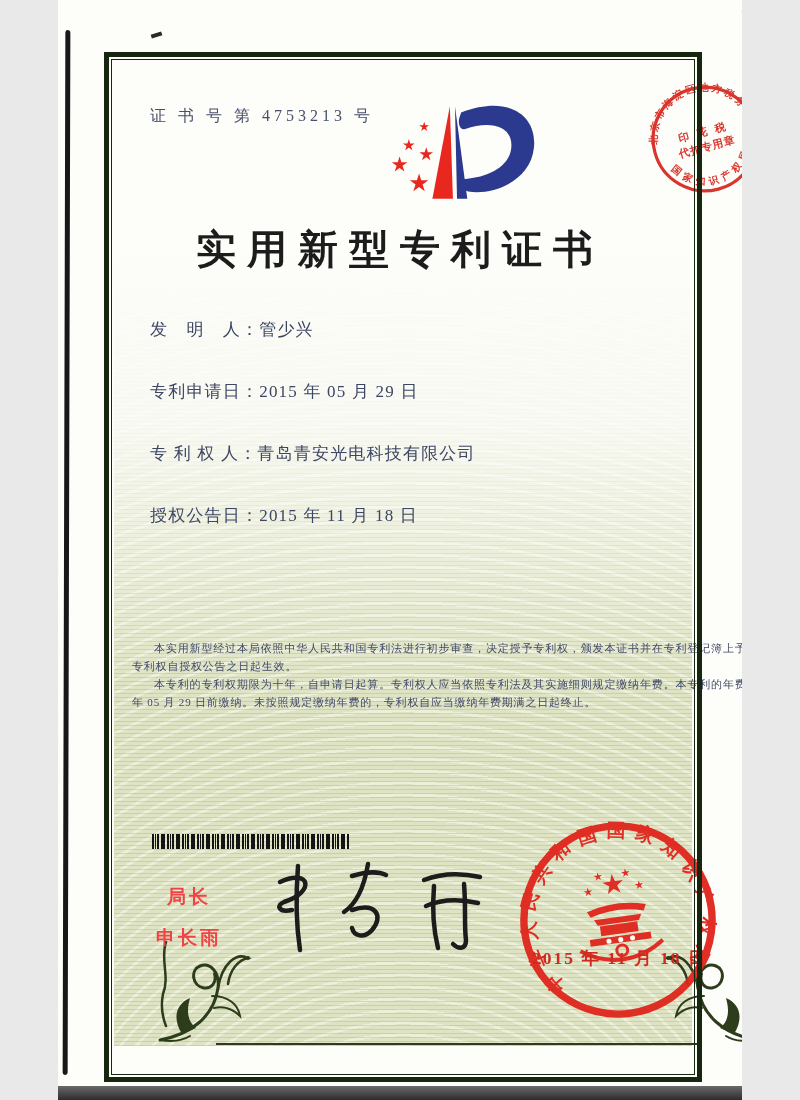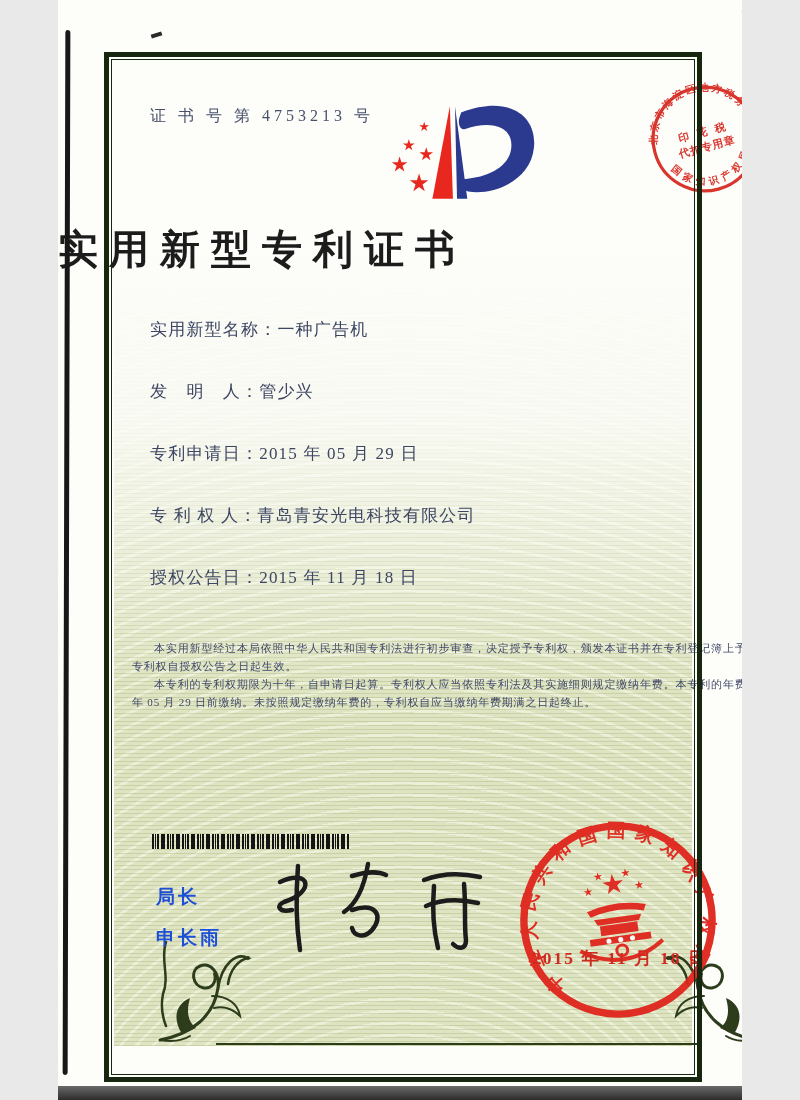--- a/index.html
+++ b/index.html
@@ -32,40 +32,40 @@
   .ornament{position:absolute;z-index:1;}
   .ornament.left{left:94px;top:938px;}
   .ornament.right{left:606px;top:938px;transform:scaleX(-1);}
   .bottom-rule{position:absolute;left:158px;top:1043px;width:486px;height:2px;background:#2d3d1c;z-index:1;}
 
   .content{position:absolute;inset:0;z-index:2;}
 
   .cert-no{position:absolute;left:92px;top:106px;font-size:16px;letter-spacing:4px;color:#47506a;}
   .logo{position:absolute;left:303px;top:94px;}
   .tax-stamp{position:absolute;left:588px;top:80px;opacity:.93;}
-  .title{position:absolute;left:0;right:0;top:222px;font-size:40px;font-weight:bold;
+  .title{position:absolute;left:0;right:0;top:222px;text-align:center;font-size:40px;font-weight:bold;
          letter-spacing:11px;color:#1c1c1c;}
 
   .fields{position:absolute;left:92px;top:318px;}
   .field-row{font-size:17px;color:#3d4663;letter-spacing:1.2px;margin-bottom:39px;white-space:nowrap;}
   .field-label{color:#3d4663;}
   .field-value{color:#3d4663;}
 
   .paras{position:absolute;left:74px;top:640px;width:662px;font-size:11px;line-height:1.63;
          color:#414968;text-align:justify;letter-spacing:.8px;}
   .paras p{margin:0;text-indent:2em;}
 
   .barcode{position:absolute;left:94px;top:834px;width:198px;height:15px;
     background-image:
       repeating-linear-gradient(90deg,#141414 0 2px,rgba(0,0,0,0) 2px 5px),
       repeating-linear-gradient(90deg,#141414 0 1px,rgba(0,0,0,0) 1px 3px);
   }
 
   .signer{position:absolute;left:98px;top:884px;font-family:"Liberation Sans","DejaVu Sans",sans-serif;
-          font-weight:bold;color:#1d4ed8;font-size:19px;letter-spacing:3px;}
+          font-weight:bold;color:#ef4444;font-size:19px;letter-spacing:3px;text-align:center;}
   .signer .name{margin-top:15px;}
   .signature{position:absolute;left:198px;top:852px;}
 
   .office-seal{position:absolute;left:455px;top:815px;opacity:.95;}
   .seal-date{position:absolute;left:474px;top:946px;font-size:17.5px;color:#cf2a20;font-weight:bold;
              letter-spacing:2px;z-index:3;}
   .footer{position:absolute;left:0;right:70px;top:996px;text-align:center;font-size:14px;
           color:#3c4257;letter-spacing:2px;}
 </style>
 </head>
@@ -142,23 +142,20 @@
         </text>
         <text x="0" y="-4" text-anchor="middle" font-size="12" font-weight="bold" letter-spacing="3">印 花 税</text>
         <text x="0" y="13" text-anchor="middle" font-size="12" font-weight="bold" letter-spacing="1">代扣专用章</text>
       </g>
     </svg>
 
     <div class="title">实用新型专利证书</div>
 
     <div class="fields">
       <div class="field-row">
-        <span class="field-label">实用新型名称：</span><span class="field-value">一种广告机</span>
-      </div>
-      <div class="field-row">
         <span class="field-label">发　明　人：</span><span class="field-value">管少兴</span>
       </div>
       <div class="field-row">
         <span class="field-label">专利申请日：</span><span class="field-value">2015 年 05 月 29 日</span>
       </div>
       <div class="field-row">
         <span class="field-label">专 利 权 人：</span><span class="field-value">青岛青安光电科技有限公司</span>
       </div>
       <div class="field-row">
         <span class="field-label">授权公告日：</span><span class="field-value">2015 年 11 月 18 日</span>

